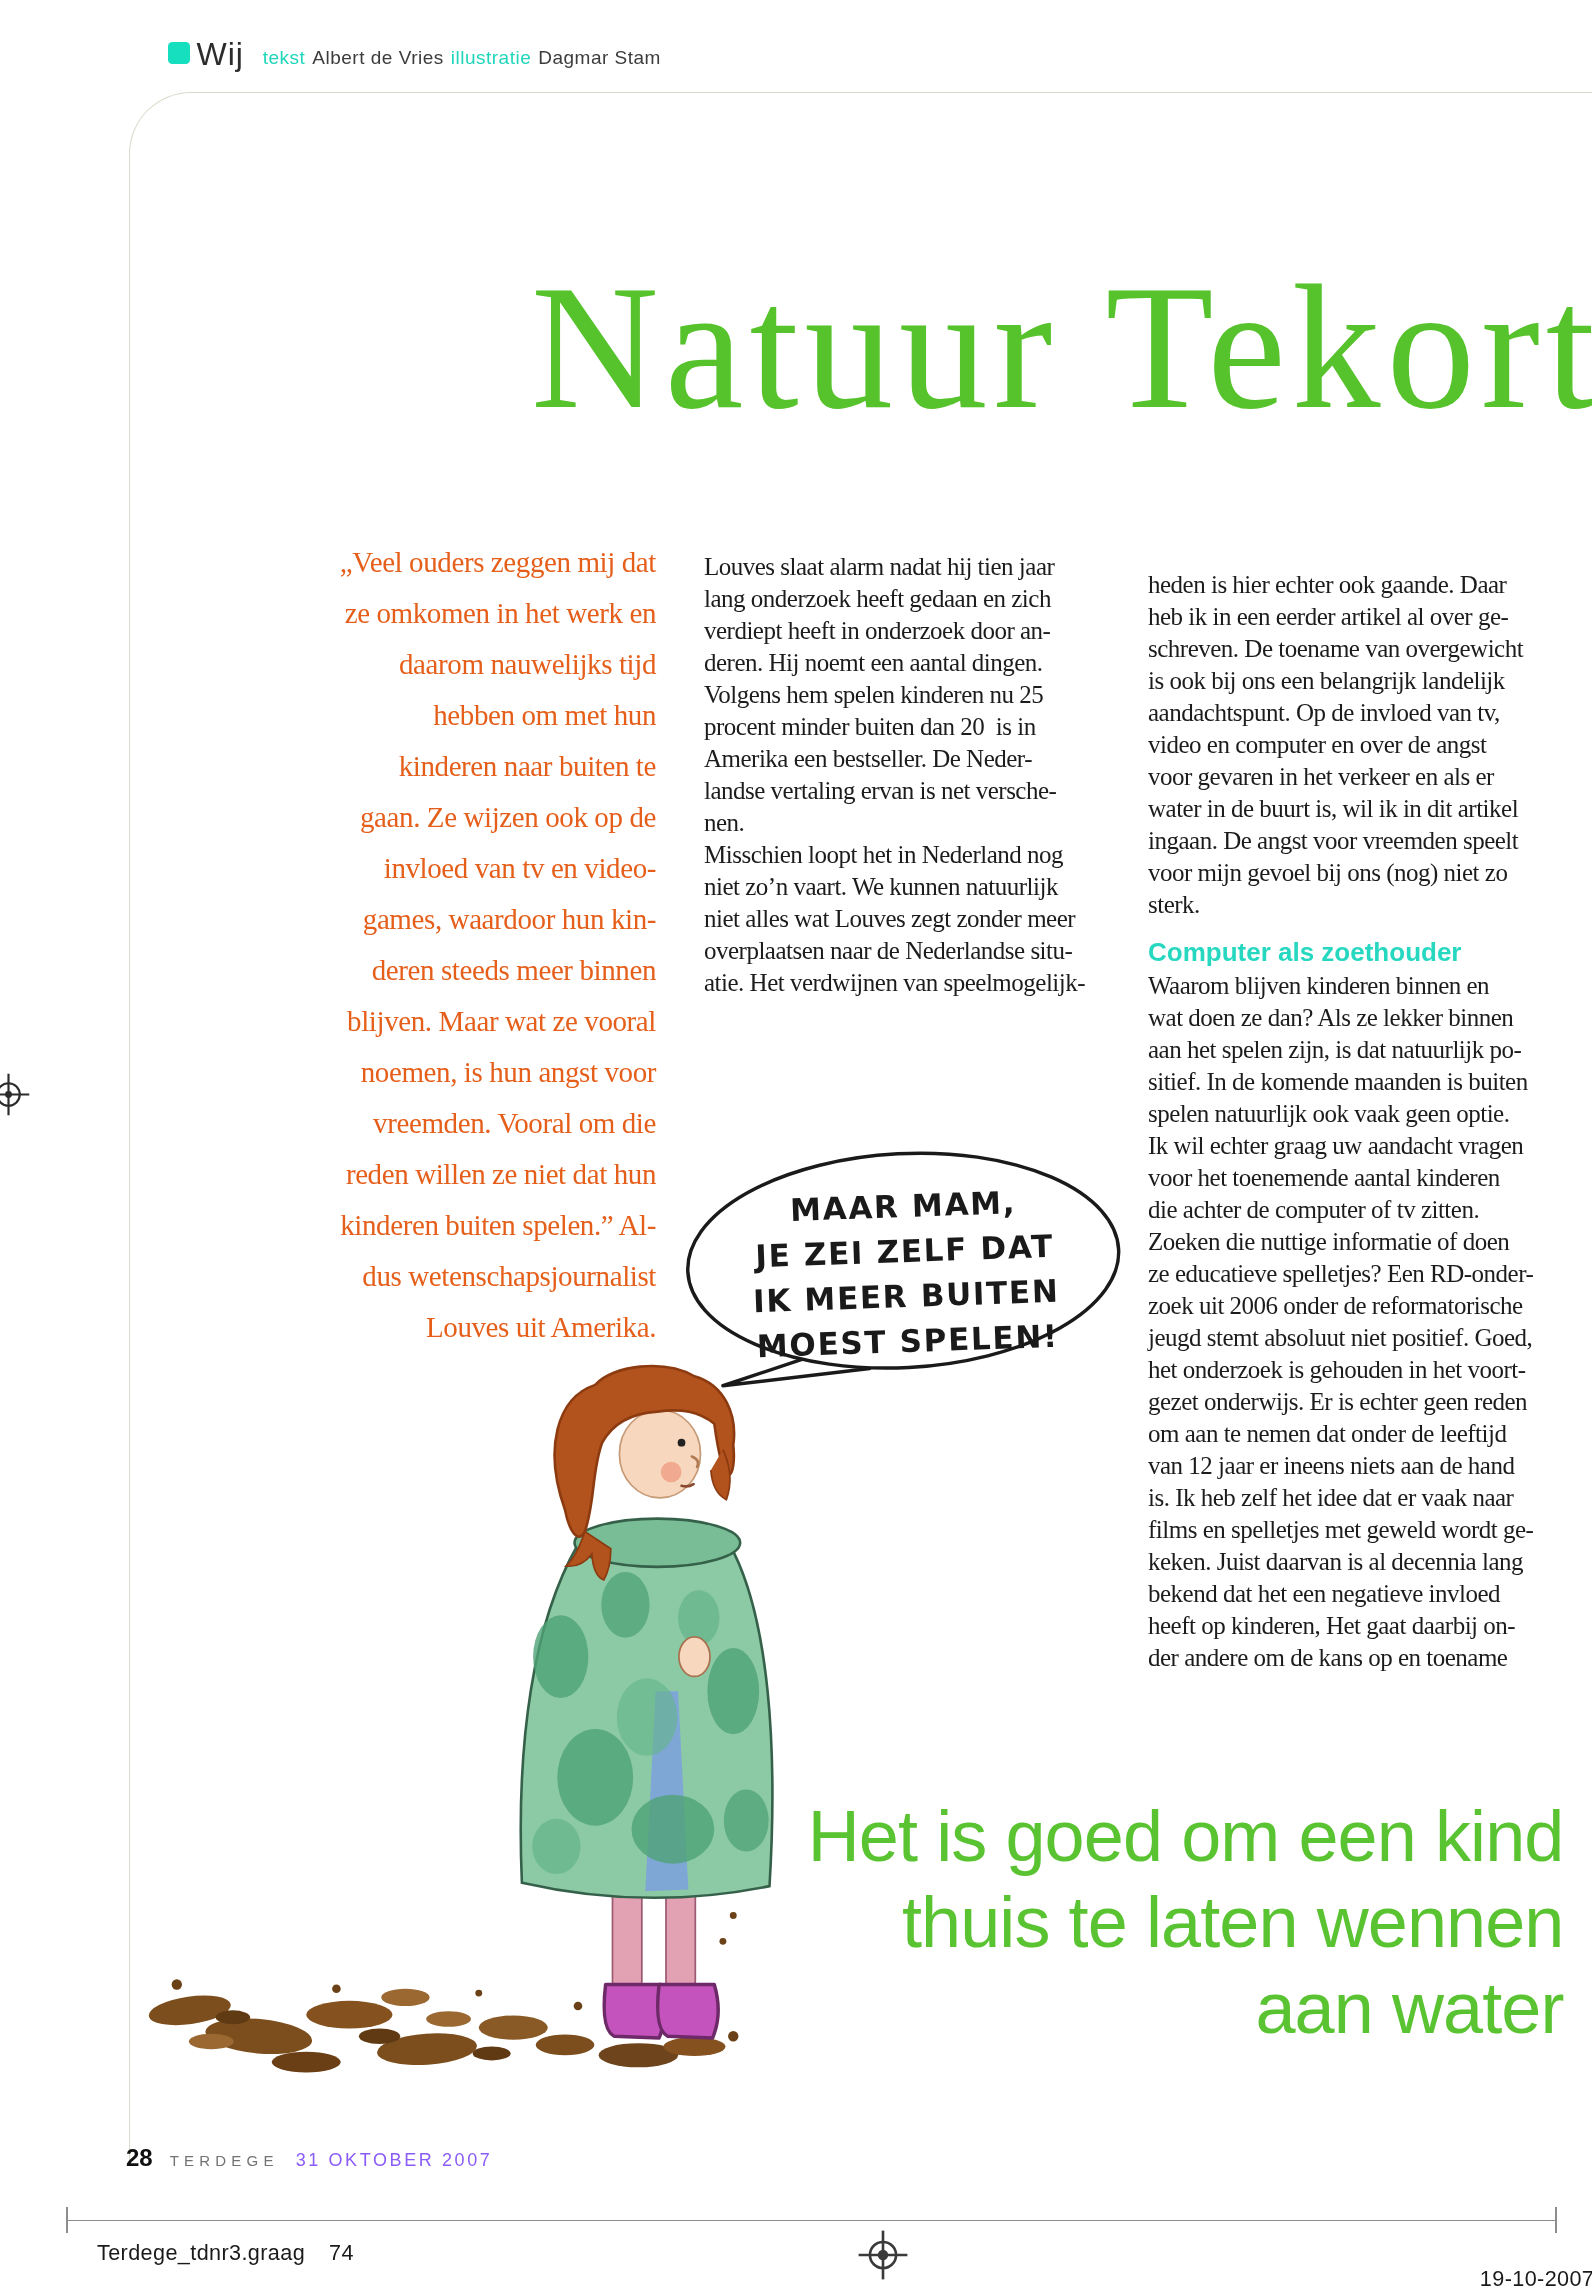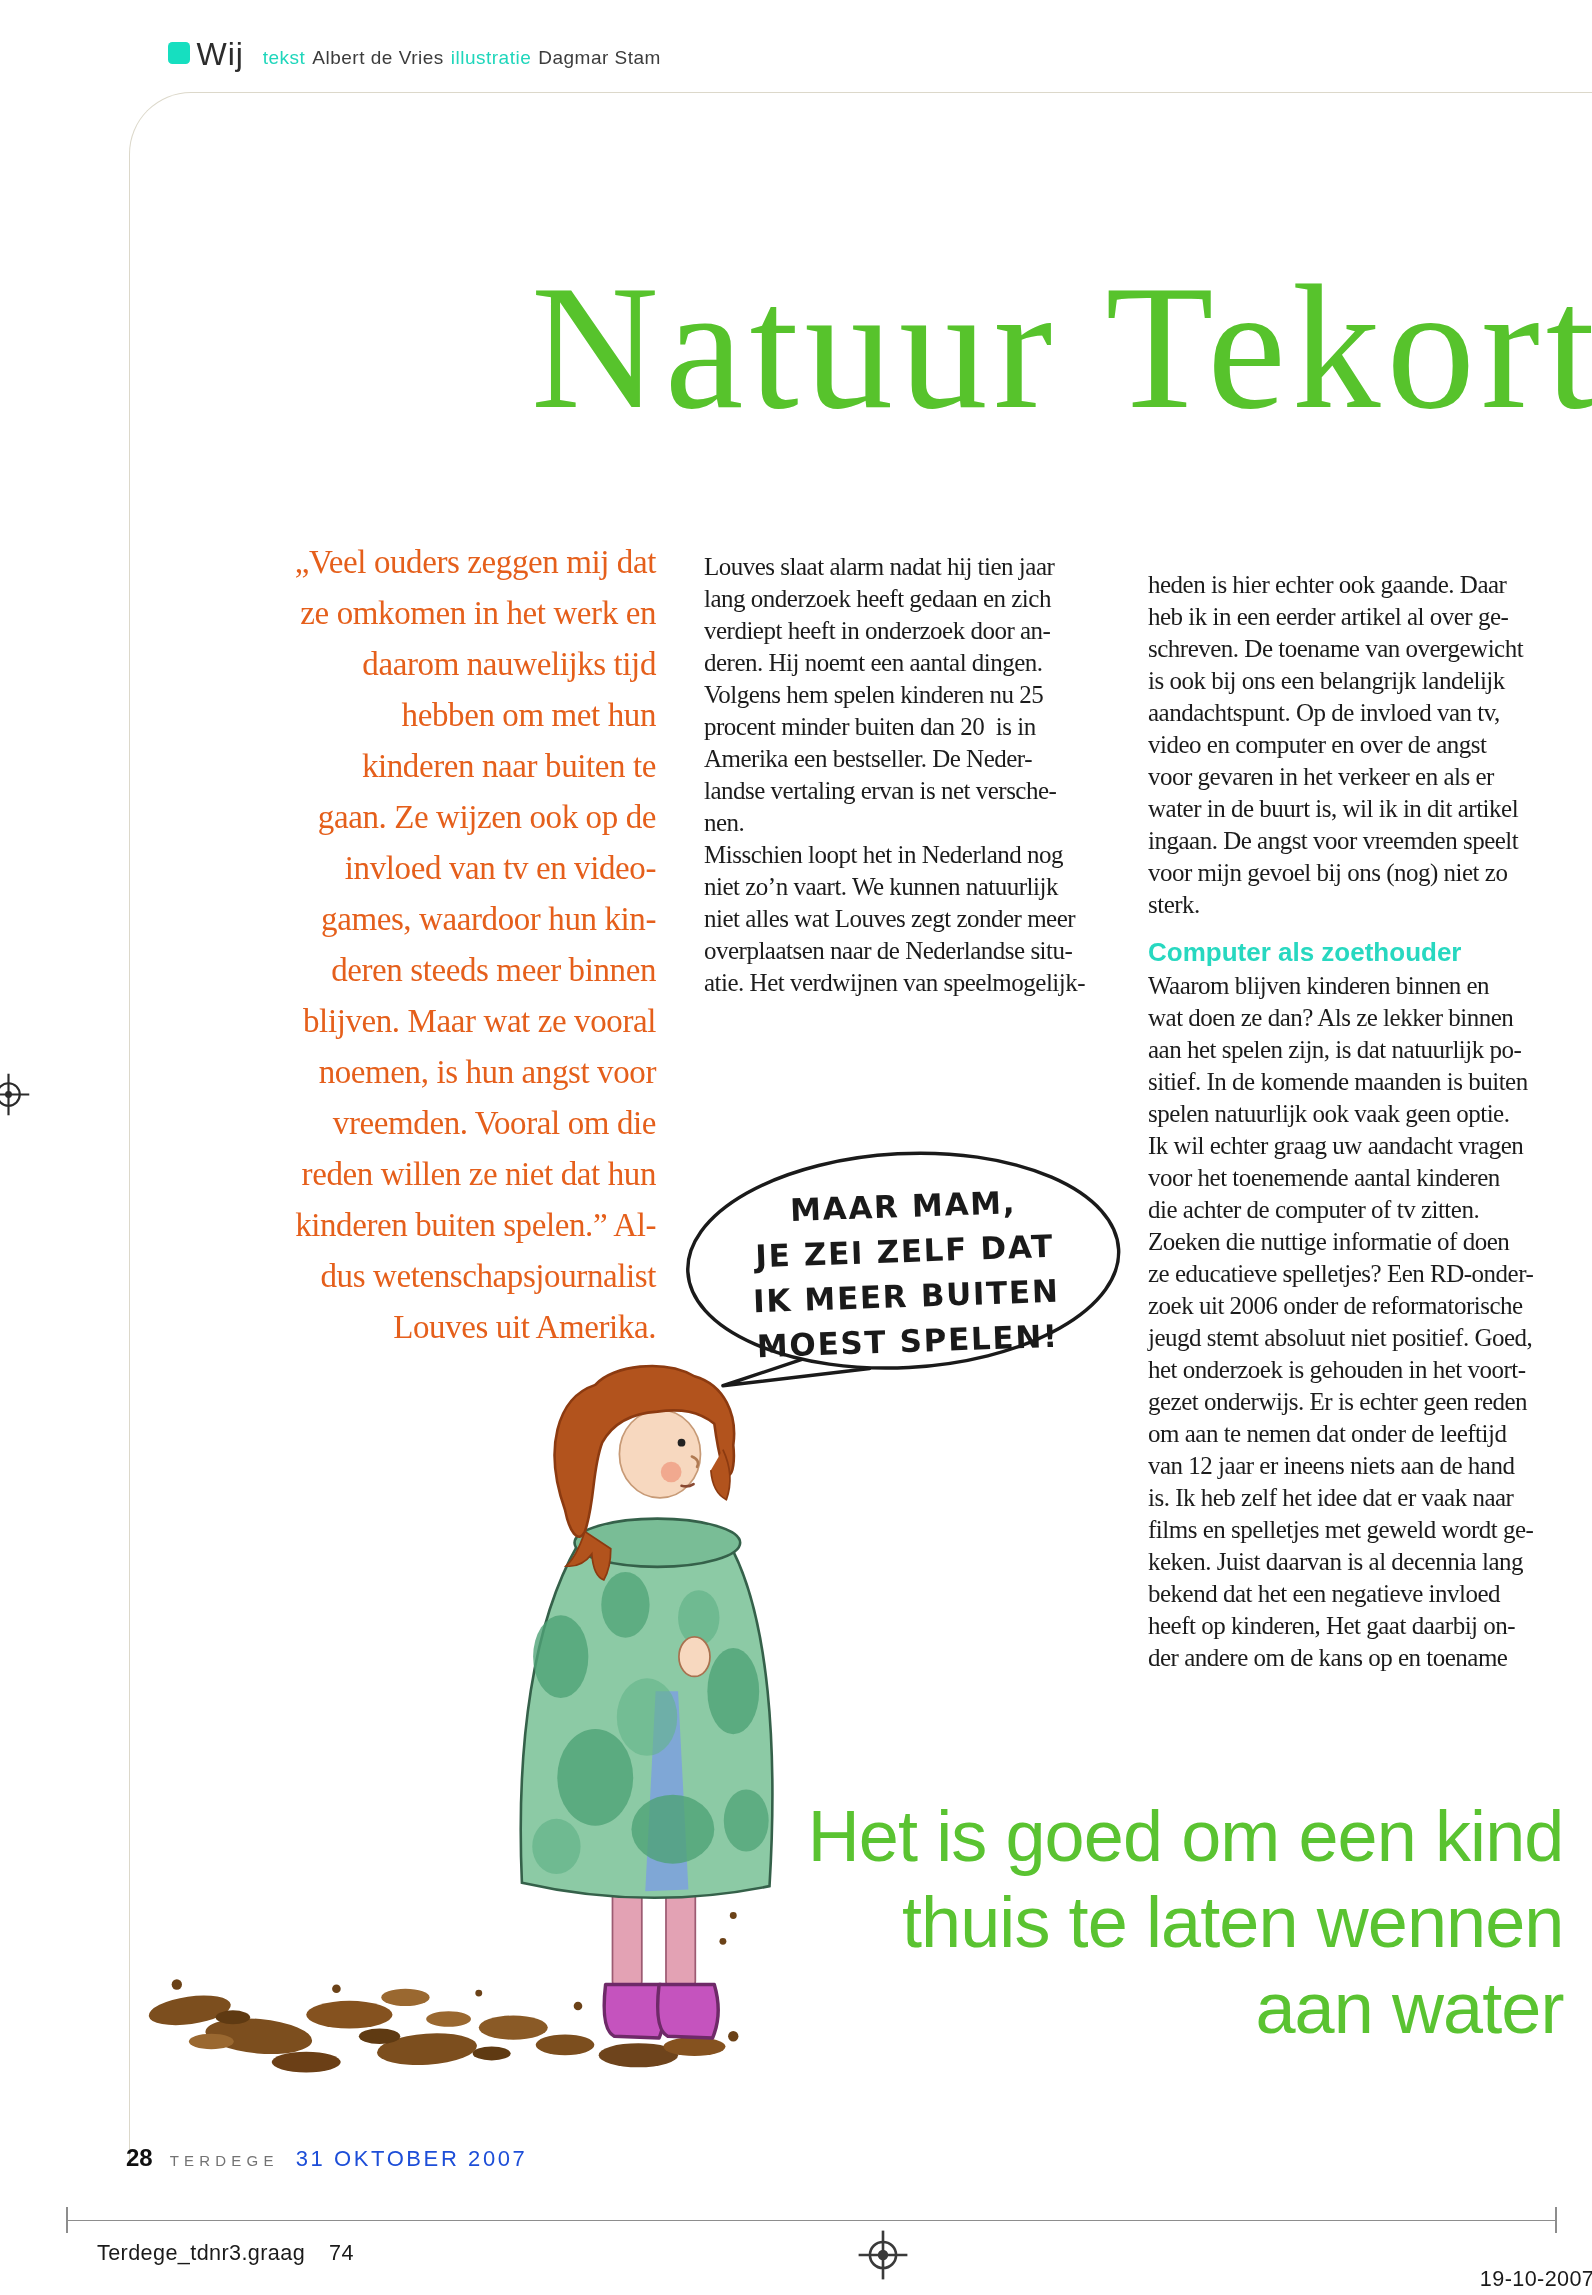--- a/index.html
+++ b/index.html
@@ -22,21 +22,21 @@
   .hdr-credits .teal{color:#1fd6bb;}
   .hdr-credits span{margin-right:7px;}
   
   .article-title{
     left:531px;top:259px;font-family:"Liberation Serif",serif;
     font-size:177px;letter-spacing:6px;color:#57c32c;white-space:nowrap;line-height:1;
   }
   
   .orange-quote{
     left:190px;top:537px;width:466px;text-align:right;
-    font-family:"Liberation Serif",serif;font-size:33px;line-height:51px;
+    font-family:"Liberation Serif",serif;font-size:29px;line-height:51px;
     letter-spacing:-0.4px;color:#e55f1b;white-space:pre;
   }
   
   .bodycol{
     font-family:"Liberation Serif",serif;font-size:25px;line-height:32px;
     letter-spacing:-0.5px;color:#1c1c1c;white-space:pre;
   }
   .col2{left:660px;top:551px;width:436px;margin-left:44px;}
   .col3a{left:1148px;top:569px;width:440px;}
   .col3-heading{
@@ -55,21 +55,21 @@
   
   .green-quote{
     right:28.5px;top:1793px;width:777px;text-align:right;
     font-family:"Liberation Sans",sans-serif;font-size:72px;line-height:86px;
     color:#5ac331;letter-spacing:-0.9px;white-space:pre;
   }
   
   .footer{left:126px;top:2144px;display:flex;align-items:baseline;gap:17px;}
   .footer .pagenum{font-size:24px;font-weight:bold;color:#101010;}
   .footer .mag{font-size:15px;letter-spacing:5.2px;color:#737373;}
-  .footer .issue{font-size:22px;letter-spacing:2.6px;color:#1d4ed8;}
+  .footer .issue{font-size:18px;letter-spacing:2.6px;color:#8b5cf6;}
   
   .slug-line{left:66px;top:2220px;width:1491px;border-top:1.7px solid #8d8d8d;}
   .slug-tick{width:1.7px;height:26px;background:#8d8d8d;top:2207px;}
   .slug-text{font-size:21.6px;color:#1a1a1a;top:2240px;letter-spacing:0.4px;}
   .slug-left{left:97px;}
   .slug-left .gap{display:inline-block;width:24px;}
   .slug-right{left:1467px;white-space:pre;}
   svg{display:block;}
 </style>
 </head>

